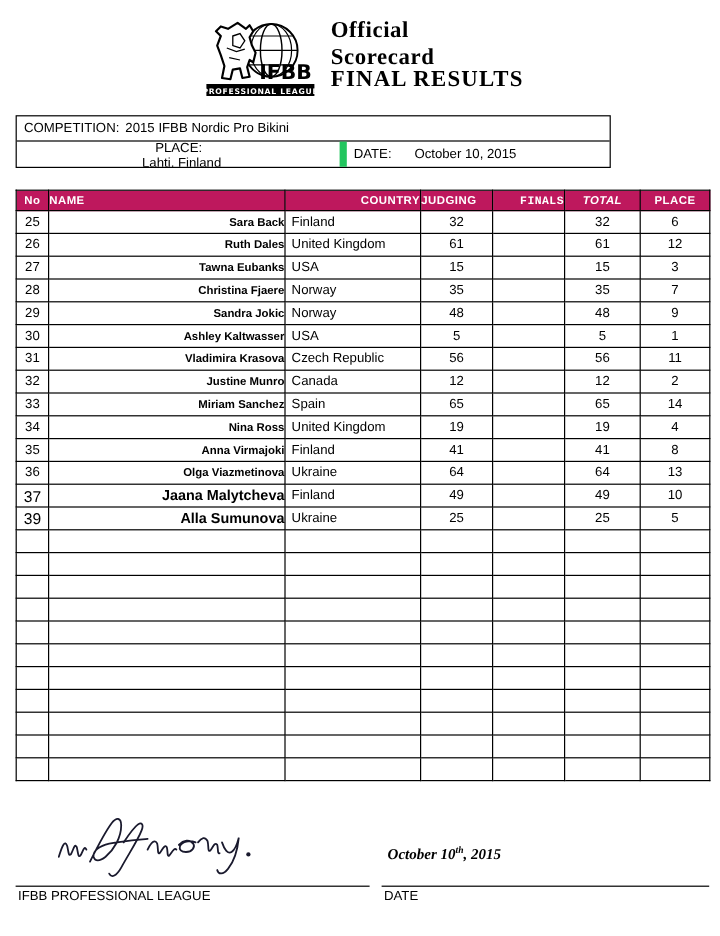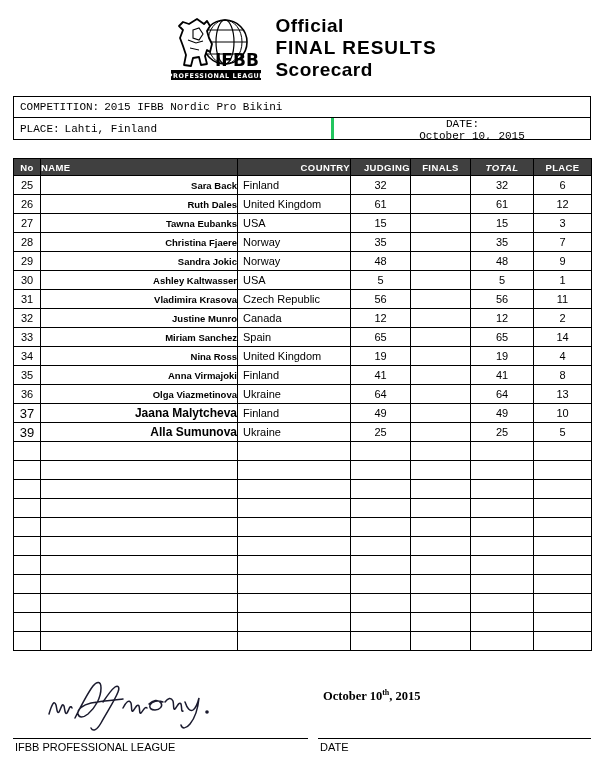--- a/index.html
+++ b/index.html
@@ -37,57 +37,56 @@
     flex: none;
   }
   .logo svg { display: block; }
   .title-block {
     display: flex;
     flex-direction: column;
     justify-content: center;
     line-height: 1.0;
   }
   .title-line {
-    font-family: Liberation Sans, sans-serif;
+    font-family: Liberation Serif, serif;
     font-weight: bold;
     letter-spacing: 0.5px;
     color: #000;
     white-space: nowrap;
   }
   .title-1 { font-size: 19px; margin-bottom: 3px; }
   .title-2 { font-size: 19px; margin-bottom: 3px; letter-spacing: 1px;}
   .title-3 { font-size: 19px; }
 
   
   .info-box {
     position: absolute;
     left: 13px; top: 96px;
-    width: 578px;
+    width: 496px;
     border: 1px solid #000;
     box-sizing: border-box;
-    font-family: Liberation Mono, monospace;
   }
   .info-row {
     display: flex;
     height: 21px;
     box-sizing: border-box;
   }
   .info-row.first { border-bottom: 1px solid #000; }
   .info-cell {
     display: flex;
     align-items: center;
     font-size: 11px;
     padding-left: 6px;
     box-sizing: border-box;
     white-space: nowrap;
     overflow: hidden;
   }
   .info-cell.full { width: 100%; }
-  .info-cell.left-half { width: 320px; border-right: 3px solid #22c55e; }
-  .info-cell.right-half { width: 256px; flex-direction: column; }
+  .info-cell.left-half { width: 320px; border-right: 6px solid #22c55e; flex-direction: column; }
+  .info-cell.right-half { width: 256px; }
   .info-label { margin-right: 5px; }
   .info-value { }
   .date-value { margin-left: 14px; }
 
   
   .results {
     position: absolute;
     left: 13px; top: 158px;
     width: 578px;
     border-collapse: collapse;
@@ -95,33 +94,33 @@
   }
   .results th, .results td {
     border: 1px solid #000;
     height: 19px;
     padding: 0;
     box-sizing: border-box;
     font-size: 11px;
     vertical-align: middle;
   }
   .results thead th {
-    background: #404040;
+    background: #be185d;
     color: #ffffff;
     font-weight: bold;
     font-size: 9.5px;
     letter-spacing: 0.4px;
     height: 17px;
     border-color: #000;
   }
   .col-no     { width: 27px;  text-align: center; }
   .col-name   { width: 197px; text-align: left; }
   .col-country{ width: 113px; text-align: right; }
-  .col-judging{ width: 60px;  text-align: right; }
-  .col-finals { width: 60px;  text-align: center; }
+  .col-judging{ width: 60px;  text-align: left; }
+  .col-finals { width: 60px;  text-align: right; font-family: Liberation Mono, monospace; }
   .col-total  { width: 63px;  text-align: center; font-style: italic; }
   .col-place  { width: 58px;  text-align: center; }
 
   td.cell-no      { text-align: center; font-size: 11px; }
   td.cell-name    { text-align: right; font-weight: bold; font-size: 9.5px; padding-left: 6px; }
   td.cell-country { text-align: left; font-size: 11px; padding-left: 5px; }
   td.cell-num     { text-align: center; font-size: 11px; }
 
   
   tr.big td.cell-name { font-size: 12px; }
@@ -143,25 +142,26 @@
   .signature {
     position: absolute;
     left: 32px;
     top: 2px;
     width: 190px;
     height: 56px;
   }
   .date-text {
     position: absolute;
     left: 310px;
-    top: 12px;
+    top: 28px;
     font-family: "Liberation Serif", serif;
     font-weight: bold;
     font-size: 12.5px;
     white-space: nowrap;
+    font-style: italic;
   }
   .date-text sup {
     font-size: 8px;
     vertical-align: super;
   }
   .rule-row {
     position: relative;
     height: 1px;
   }
   .rule {
@@ -211,22 +211,22 @@
 
         <text x="52" y="56" font-family="DejaVu Sans, sans-serif" font-size="17" font-weight="bold" fill="#000">IFBB</text>
 
         <rect x="8" y="60" width="90" height="10" fill="#000"></rect>
         <text x="53" y="68" font-family="DejaVu Sans, sans-serif" font-size="6.4" font-weight="bold" fill="#fff" text-anchor="middle" letter-spacing="0.6">PROFESSIONAL LEAGUE</text>
       </svg>
     </div>
 
     <div class="title-block">
       <div class="title-line title-1">Official</div>
+      <div class="title-line title-3">Scorecard</div>
       <div class="title-line title-2">FINAL RESULTS</div>
-      <div class="title-line title-3">Scorecard</div>
     </div>
 
   </div>
 </div>
 
 <div class="info-box">
   <div class="info-row first">
     <div class="info-cell full">
       <span class="info-label">COMPETITION:</span>
       <span class="info-value">2015 IFBB Nordic Pro Bikini</span>

